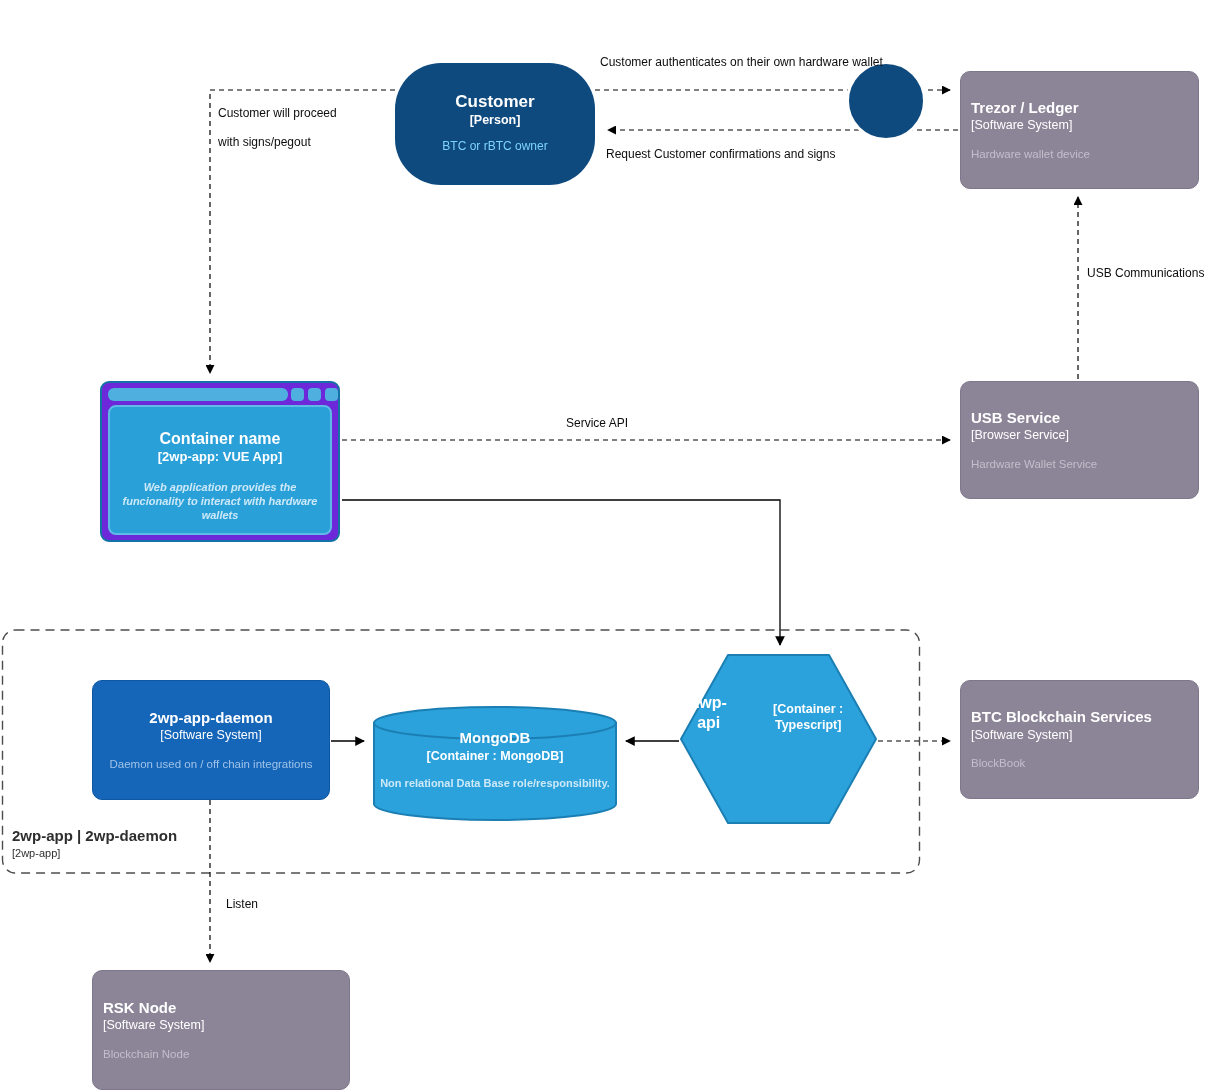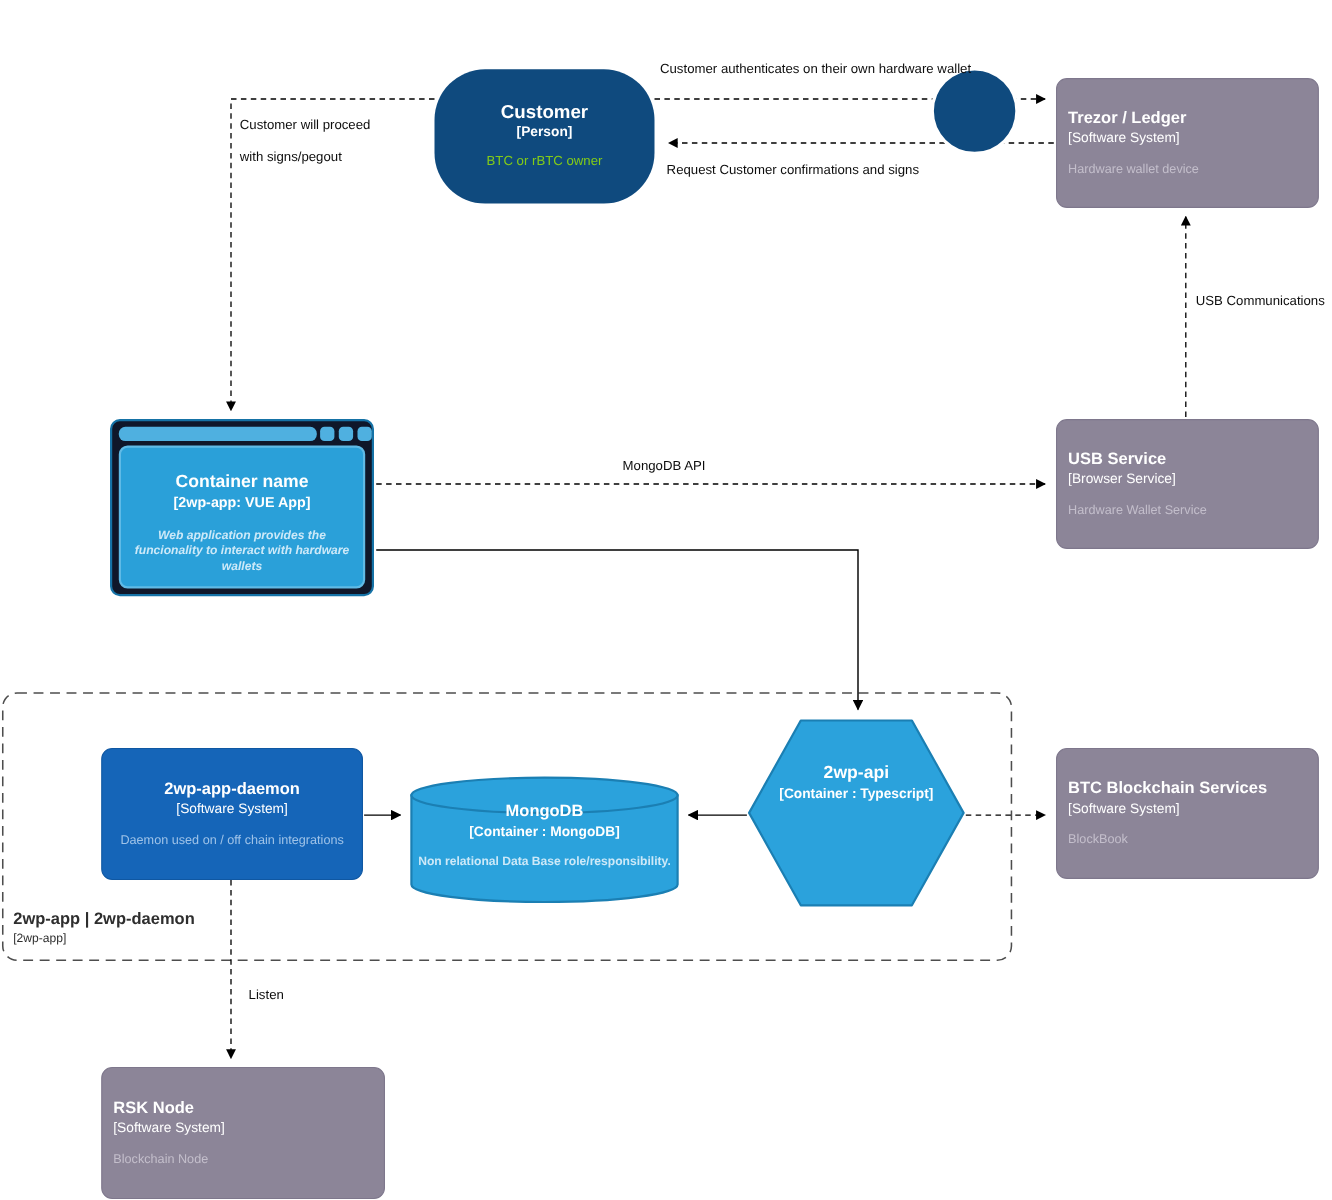--- a/index.html
+++ b/index.html
@@ -27,25 +27,25 @@
     position:absolute;left:395px;top:63px;width:200px;height:122px;background:#0F4A7E;
     border-radius:46px;display:flex;flex-direction:column;justify-content:flex-start;
     align-items:center;text-align:right;box-sizing:border-box;padding-top:28px;
   }
   .person-head{
     position:absolute;left:451px;top:-2px;width:80px;height:80px;border-radius:50%;
     background:#0F4A7E;border:3px solid #ffffff;box-sizing:border-box;
   }
   .person-body .title{font-size:17px;}
   .person-body .subtitle{font-weight:bold;font-size:12.5px;}
-  .person-body .desc{color:#84cc16;font-size:12px;margin-top:10px;}
+  .person-body .desc{color:#7dd3fc;font-size:12px;margin-top:10px;}
 
   
   .browser{
-    position:absolute;left:100px;top:381px;width:240px;height:161px;background:#0f172a;
+    position:absolute;left:100px;top:381px;width:240px;height:161px;background:#6d28d9;
     border:2px solid #1572A6;border-radius:9px;box-sizing:border-box;
   }
   .browser .addrbar{position:absolute;left:6px;top:5px;width:180px;height:13px;border-radius:6px;background:#4FB0E0;}
   .browser .btn{position:absolute;top:5px;width:13px;height:13px;border-radius:4px;background:#4FB0E0;}
   .browser .btn.b1{left:189px;}  .browser .btn.b2{left:206px;}  .browser .btn.b3{left:223px;}
   .browser .content{
     position:absolute;left:6px;top:22px;width:224px;height:130px;background:#2AA0D9;
     border:2px solid #5FBAE6;border-radius:8px;box-sizing:border-box;
     display:flex;flex-direction:column;justify-content:flex-start;align-items:center;
     text-align:center;padding-top:22px;
@@ -67,22 +67,22 @@
   .cyl-text{
     position:absolute;left:0;top:24px;width:100%;display:flex;flex-direction:column;
     align-items:center;text-align:center;
   }
   .cyl-text .subtitle{font-weight:bold;}
   .cyl-text .desc{color:#CDE9F8;font-weight:bold;font-size:11px;white-space:nowrap;margin-top:12px;}
 
   
   .hex-wrap{position:absolute;left:679px;top:653px;width:199px;height:172px;}
   .hex-text{
-    position:absolute;left:0;top:40px;width:100%;display:flex;flex-direction:column;
-    align-items:center;text-align:center;
+    position:absolute;left:0;top:40px;width:100%;display:flex;flex-direction:row;
+    align-items:flex-end;text-align:center;
   }
   .hex-text .title{font-size:16px;}
   .hex-text .subtitle{font-weight:bold;}
   .hex-text .desc{color:#CDE9F8;font-weight:bold;font-size:11px;width:186px;margin-top:12px;}
 
   
   .edge-label{position:absolute;font-size:12px;color:#0d0d0d;white-space:nowrap;}
   .proceed-label div{line-height:14px;}
   .proceed-label div + div{margin-top:15px;}
 
@@ -191,16 +191,16 @@
   <div class="boundary-title">2wp-app | 2wp-daemon</div>
   <div class="boundary-sub">[2wp-app]</div>
 
   <div class="edge-label" style="left:600px;top:55px;">Customer authenticates on their own hardware wallet</div>
   <div class="edge-label" style="left:606px;top:147px;">Request Customer confirmations and signs</div>
   <div class="edge-label proceed-label" style="left:218px;top:106px;">
     <div>Customer will proceed</div>
     <div>with signs/pegout</div>
   </div>
   <div class="edge-label" style="left:1087px;top:266px;">USB Communications</div>
-  <div class="edge-label" style="left:566px;top:416px;">MongoDB API</div>
+  <div class="edge-label" style="left:566px;top:416px;">Service API</div>
   <div class="edge-label" style="left:226px;top:897px;">Listen</div>
 
 </div>
 
 </body></html>

